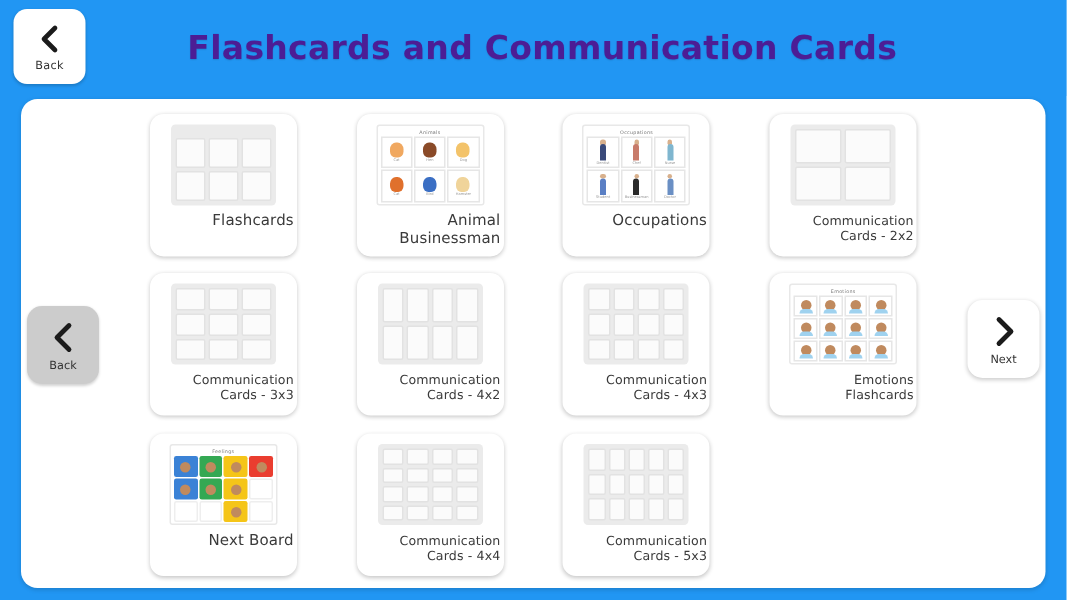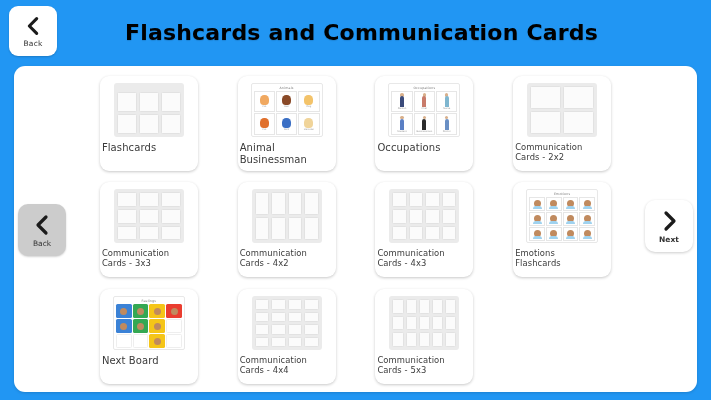--- a/index.html
+++ b/index.html
@@ -32,21 +32,21 @@
   }
   .chev path { fill: none; stroke: #1b1b1b; stroke-width: 3.4;
                stroke-linecap: round; stroke-linejoin: round; }
   .back-top-label {
     font-size: 7.5px; color: #333; margin-top: 1px; letter-spacing: .2px;
   }
   .page-title {
     position: absolute; left: 0; top: 0;
     width: 711px; height: 64px;
     display: flex; align-items: center; justify-content: center;
-    color: #000000;
+    color: #4c1d95;
     font-size: 22px; font-weight: bold;
     letter-spacing: .2px;
     text-shadow: 0 1px 1px rgba(0,0,0,.12);
     padding-left: 12px;
   }
 
   
   .panel {
     position: absolute; left: 14px; top: 66px;
     width: 683px; height: 326px;
@@ -80,21 +80,21 @@
   }
   .thumb {
     width: 76px; height: 56px;
     display: flex; align-items: center; justify-content: center;
     position: relative;
   }
   .tile-label {
     margin-top: 4px;
     font-size: 8.4px;
     color: #3a3a3a;
-    text-align: left;
+    text-align: right;
     line-height: 10px;
     width: 94px;
     letter-spacing: .1px;
   }
   .tile-label.big { font-size: 10px; line-height: 12px; }
 
   
   .ph {
     background: #ebebeb;
     border-radius: 3px;
@@ -171,21 +171,20 @@
   }
   .nav-back {
     left: 18px; top: 204px;
     background: #cccccc;
     box-shadow: 0 1px 2px rgba(0,0,0,.18);
   }
   .nav-next {
     left: 645px; top: 200px;
     background: #ffffff;
     box-shadow: 0 1px 3px rgba(0,0,0,.2);
-    font-weight: bold;
   }
   .nav-label { font-size: 7.5px; color: #333; margin-top: 1px; }
   .chev-lg { width: 24px; height: 26px; }
   .chev-lg path { fill: none; stroke: #1b1b1b; stroke-width: 3.2;
                   stroke-linecap: round; stroke-linejoin: round; }
 </style>
 </head>
 <body>
 
 <div class="header">

